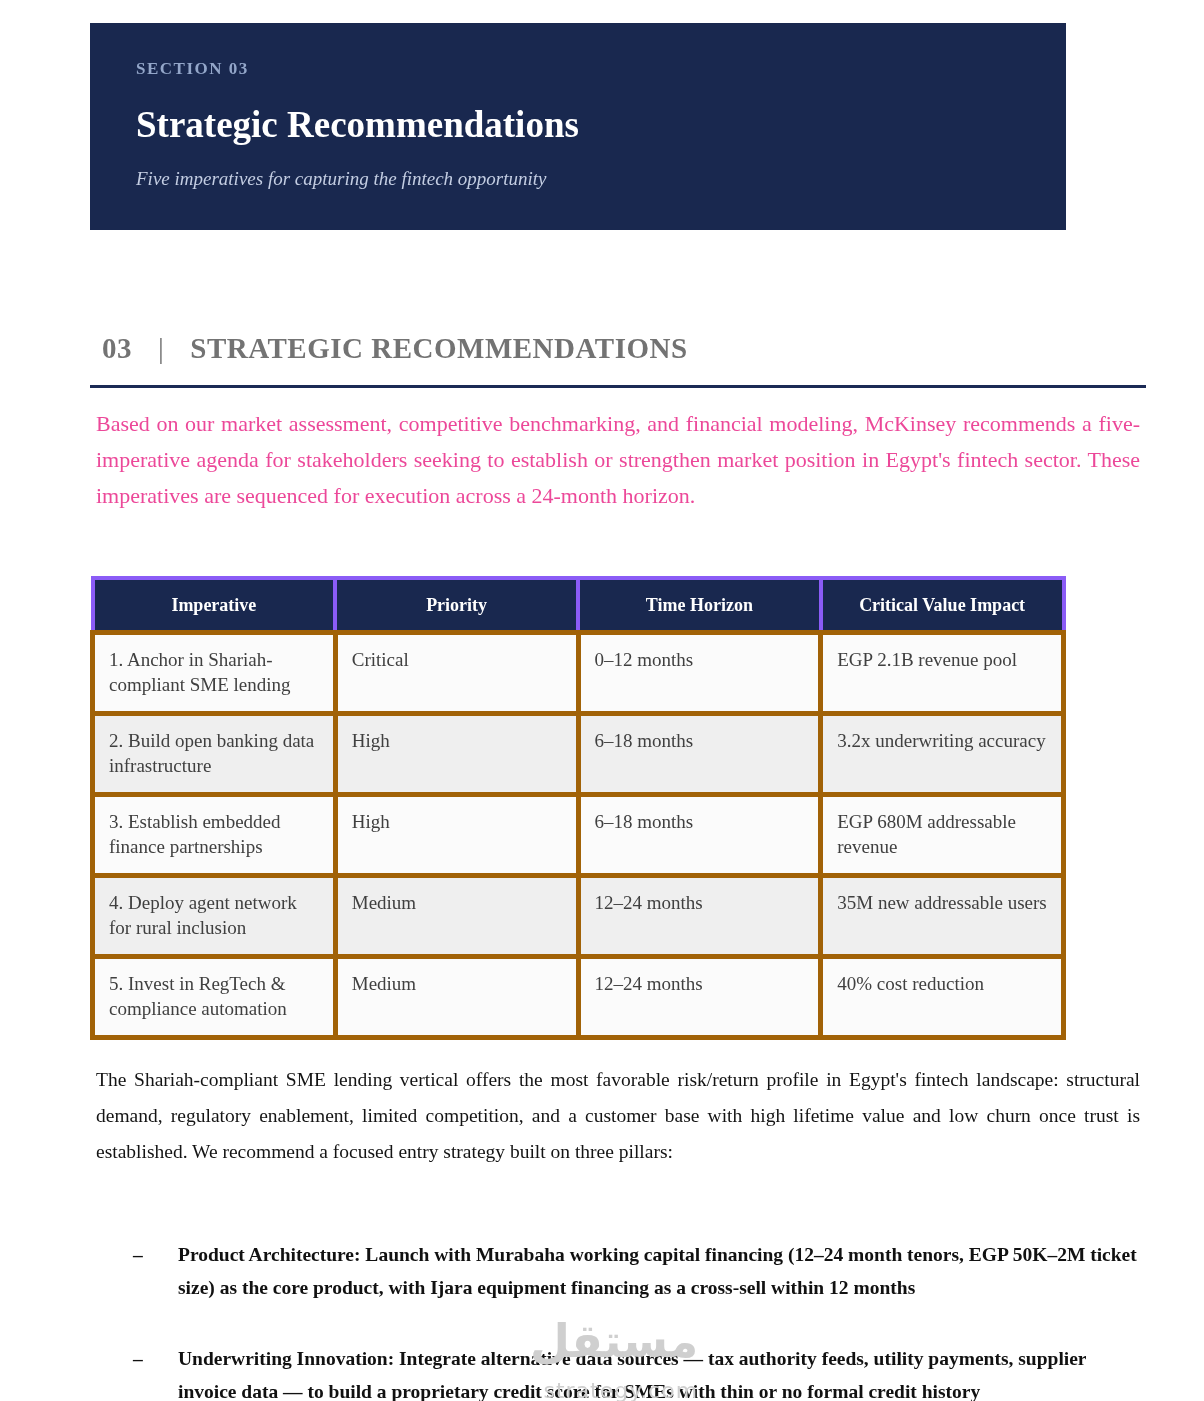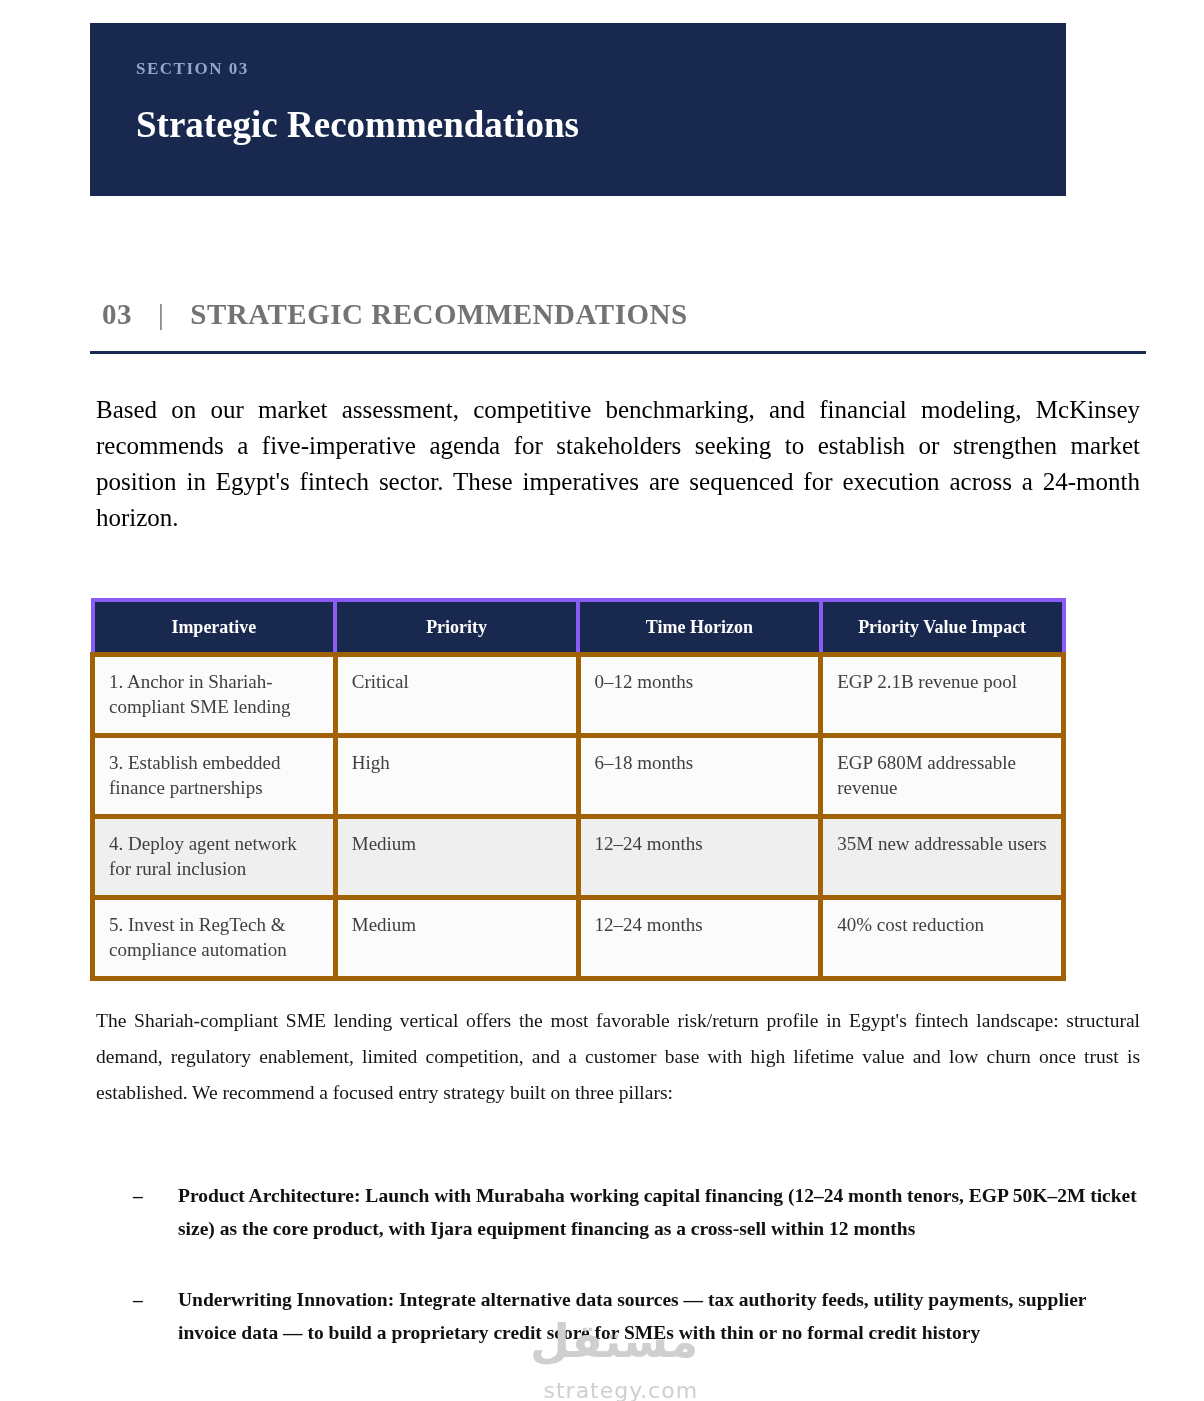--- a/index.html
+++ b/index.html
@@ -54,26 +54,25 @@
   .page-heading .pipe { margin: 0 14px; font-weight: normal; }
   .heading-rule {
     margin-top: 14px;
     width: 1056px;
     height: 0;
     border-top: 3px solid #1b2a55;
   }
 
   
   .body-par {
-    margin-top: 20px;
-    width: 1056px;
-    font-size: 25px;
+    width: 1056px;
+    font-size: 22px;
     line-height: 36px;
     text-align: justify;
-    color: #000000;
+    color: #ec4899;
   }
 
   
   table.rec-table {
     margin-top: 56px;
     width: 976px;
     border-collapse: collapse;
     table-layout: fixed;
   }
   table.rec-table th {
@@ -157,42 +156,49 @@
 </style>
 </head>
 <body>
 
 <div class="page">
   <div class="content">
 
     <div class="banner">
       <div class="section-label">SECTION 03</div>
       <div class="banner-title">Strategic Recommendations</div>
+      <div class="banner-subtitle">Five imperatives for capturing the fintech opportunity</div>
     </div>
 
     <div class="page-heading"><span>03</span><span class="pipe">|</span><span>STRATEGIC RECOMMENDATIONS</span></div>
     <div class="heading-rule"></div>
 
     <p class="body-par">Based on our market assessment, competitive benchmarking, and financial modeling, McKinsey recommends a five-imperative agenda for stakeholders seeking to establish or strengthen market position in Egypt's fintech sector. These imperatives are sequenced for execution across a 24-month horizon.</p>
 
     <table class="rec-table">
       <thead>
         <tr>
           <th>Imperative</th>
           <th>Priority</th>
           <th>Time Horizon</th>
-          <th>Priority Value Impact</th>
+          <th>Critical Value Impact</th>
         </tr>
       </thead>
       <tbody>
         <tr class="odd">
           <td>1. Anchor in Shariah-compliant SME lending</td>
           <td>Critical</td>
           <td>0–12 months</td>
           <td>EGP 2.1B revenue pool</td>
+        </tr>
+        <tr class="even">
+          <td>2. Build open banking data infrastructure</td>
+          <td>High</td>
+          <td>6–18 months</td>
+          <td>3.2x underwriting accuracy</td>
         </tr>
         <tr class="odd">
           <td>3. Establish embedded finance partnerships</td>
           <td>High</td>
           <td>6–18 months</td>
           <td>EGP 680M addressable revenue</td>
         </tr>
         <tr class="even">
           <td>4. Deploy agent network for rural inclusion</td>
           <td>Medium</td>

